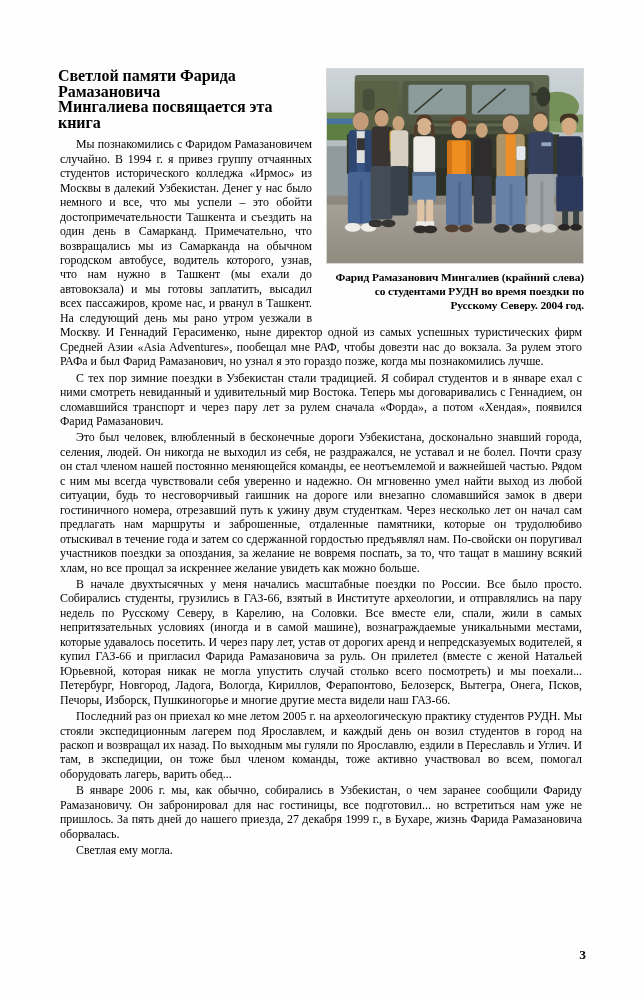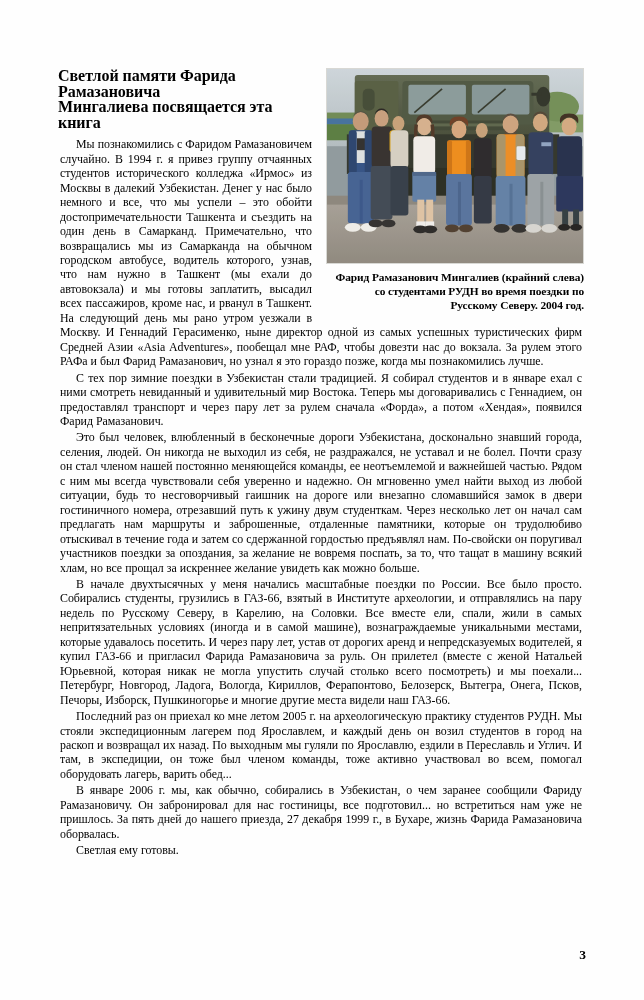--- a/index.html
+++ b/index.html
@@ -256,23 +256,23 @@
       </div>
       <figcaption class="caption">Фарид Рамазанович Мингалиев (крайний слева) со студентами РУДН во время поездки по Русскому Северу. 2004 год.</figcaption>
     </figure>
 
     <div class="dedication">
       <span>Светлой памяти Фарида Рамазановича</span><br>
       <span>Мингалиева посвящается эта книга</span>
     </div>
 
     <p class="body">Мы познакомились с Фаридом Рамазановичем случайно. В 1994 г. я привез группу отчаянных студентов исторического колледжа «Ирмос» из Москвы в далекий Узбекистан. Денег у нас было немного и все, что мы успели – это обойти достопримечательности Ташкента и съездить на один день в Самарканд. Примечательно, что возвращались мы из Самарканда на обычном городском автобусе, водитель которого, узнав, что нам нужно в Ташкент (мы ехали до автовокзала) и мы готовы заплатить, высадил всех пассажиров, кроме нас, и рванул в Ташкент. На следующий день мы рано утром уезжали в Москву. И Геннадий Герасименко, ныне директор одной из самых успешных туристических фирм Средней Азии «Asia Adventures», пообещал мне РАФ, чтобы довезти нас до вокзала. За рулем этого РАФа и был Фарид Рамазанович, но узнал я это гораздо позже, когда мы познакомились лучше.</p>
-    <p class="body">С тех пор зимние поездки в Узбекистан стали традицией. Я собирал студентов и в январе ехал с ними смотреть невиданный и удивительный мир Востока. Теперь мы договаривались с Геннадием, он предоставлял транспорт и через пару лет за рулем сначала «Форда», а потом «Хендая», появился Фарид Рамазанович.</p>
+    <p class="body">С тех пор зимние поездки в Узбекистан стали традицией. Я собирал студентов и в январе ехал с ними смотреть невиданный и удивительный мир Востока. Теперь мы договаривались с Геннадием, он сломавшийся транспорт и через пару лет за рулем сначала «Форда», а потом «Хендая», появился Фарид Рамазанович.</p>
     <p class="body">Это был человек, влюбленный в бесконечные дороги Узбекистана, досконально знавший города, селения, людей. Он никогда не выходил из себя, не раздражался, не уставал и не болел. Почти сразу он стал членом нашей постоянно меняющейся команды, ее неотъемлемой и важнейшей частью. Рядом с ним мы всегда чувствовали себя уверенно и надежно. Он мгновенно умел найти выход из любой ситуации, будь то несговорчивый гаишник на дороге или внезапно сломавшийся замок в двери гостиничного номера, отрезавший путь к ужину двум студенткам. Через несколько лет он начал сам предлагать нам маршруты и заброшенные, отдаленные памятники, которые он трудолюбиво отыскивал в течение года и затем со сдержанной гордостью предъявлял нам. По-свойски он поругивал участников поездки за опоздания, за желание не вовремя поспать, за то, что тащат в машину всякий хлам, но все прощал за искреннее желание увидеть как можно больше.</p>
     <p class="body">В начале двухтысячных у меня начались масштабные поездки по России. Все было просто. Собирались студенты, грузились в ГАЗ-66, взятый в Институте археологии, и отправлялись на пару недель по Русскому Северу, в Карелию, на Соловки. Все вместе ели, спали, жили в самых непритязательных условиях (иногда и в самой машине), вознаграждаемые уникальными местами, которые удавалось посетить. И через пару лет, устав от дорогих аренд и непредсказуемых водителей, я купил ГАЗ-66 и пригласил Фарида Рамазановича за руль. Он прилетел (вместе с женой Натальей Юрьевной, которая никак не могла упустить случай столько всего посмотреть) и мы поехали... Петербург, Новгород, Ладога, Вологда, Кириллов, Ферапонтово, Белозерск, Вытегра, Онега, Псков, Печоры, Изборск, Пушкиногорье и многие другие места видели наш ГАЗ-66.</p>
     <p class="body">Последний раз он приехал ко мне летом 2005 г. на археологическую практику студентов РУДН. Мы стояли экспедиционным лагерем под Ярославлем, и каждый день он возил студентов в город на раскоп и возвращал их назад. По выходным мы гуляли по Ярославлю, ездили в Переславль и Углич. И там, в экспедиции, он тоже был членом команды, тоже активно участвовал во всем, помогал оборудовать лагерь, варить обед...</p>
     <p class="body">В январе 2006 г. мы, как обычно, собирались в Узбекистан, о чем заранее сообщили Фариду Рамазановичу. Он забронировал для нас гостиницы, все подготовил... но встретиться нам уже не пришлось. За пять дней до нашего приезда, 27 декабря 1999 г., в Бухаре, жизнь Фарида Рамазановича оборвалась.</p>
-    <p class="body">Светлая ему готовы.</p>
+    <p class="body">Светлая ему могла.</p>
 
   </div>
 
   <div class="pageno">3</div>
 </div>
 
 </body></html>

